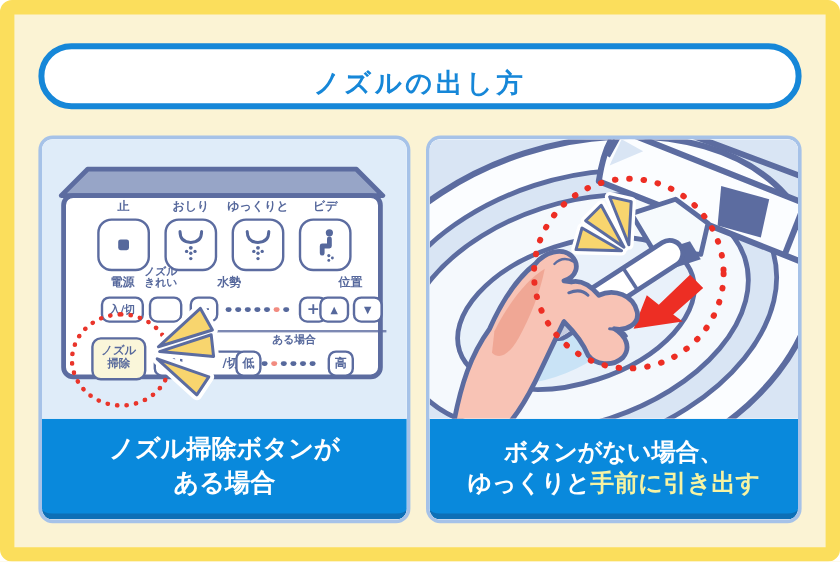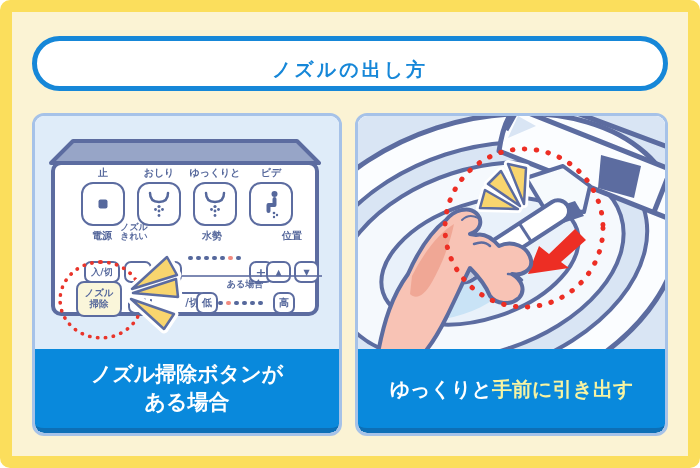--- a/index.html
+++ b/index.html
@@ -1,20 +1,20 @@
 <!DOCTYPE html>
 <html><head>
 <meta charset="utf-8">
 <style>
   body{margin:0;background:#ffffff;font-family:"DejaVu Sans","Liberation Sans",sans-serif;}
   .frame{position:relative;width:700px;height:468px;box-sizing:border-box;background:#FBF3D4;
     border:12px solid #FBDE5C;border-radius:10px;padding:24px 20px 0;overflow:hidden;}
   .banner{height:55px;border:5px solid #1687D8;background:#fff;border-radius:30px;
     display:flex;align-items:center;justify-content:center;box-sizing:border-box;}
-  .banner span{color:#1687D8;font-size:19px;font-weight:bold;letter-spacing:3px;margin-top:12px;}
+  .banner span{color:#1687D8;font-size:22px;font-weight:bold;letter-spacing:3px;margin-top:12px;}
   .panels{display:flex;gap:13px;margin-top:22px;}
   .panel{box-sizing:border-box;border:3px solid #A6C2E8;border-radius:12px;background:#fff;
     overflow:hidden;display:flex;flex-direction:column;}
   .panel.left{width:310px;}.panel.right{width:313px;}
   .art{position:relative;height:233px;overflow:hidden;}
   .art-left{background:#DFECF9;}
   .art-right{background:#F6FAFD;}
   .caption{height:84px;box-sizing:border-box;background:#0989DC;border-bottom:5px solid #0D6FB6;
     border-radius:0 0 9px 9px;display:flex;flex-direction:column;align-items:center;justify-content:center;
     color:#fff;font-weight:bold;text-align:center;}
@@ -24,21 +24,21 @@
   
   .remote-svg{position:absolute;left:0;top:0;}
   .remote-face{position:absolute;left:16px;top:45px;width:268px;height:155px;background:#fff;
     border:4px solid #5C6CA0;border-radius:10px;box-sizing:border-box;}
   .rlabel{position:absolute;color:#56689C;font-weight:bold;font-size:10px;white-space:nowrap;
     transform:translateX(-50%);text-align:center;line-height:1.05;}
   .rlabel.two{font-size:9px;}
   .rbtn{position:absolute;box-sizing:border-box;border:2.5px solid #5C6CA0;border-radius:7px;background:#fff;
     color:#56689C;font-weight:bold;display:flex;align-items:center;justify-content:center;}
   .rbtn.big{width:44px;height:44px;border-radius:12px;top:17px;}
-  .rbtn.small{height:22px;font-size:9px;top:96px;}
+  .rbtn.small{height:22px;font-size:9px;top:82px;}
   .rbtn.row3{top:127px;height:22px;font-size:10px;}
   .rbtn.nozzle-wash{left:21px;top:116px;width:46px;height:36px;background:#FAF6DA;font-size:9.5px;
     line-height:1.15;border-radius:8px;flex-direction:column;}
   .rbtn.sign{font-size:13px;}
   .rbtn.tri{font-size:8px;}
   .dots{position:absolute;display:flex;gap:3.5px;align-items:center;height:6px;}
   .dot{width:4.5px;height:4.5px;border-radius:50%;background:#56689C;}
   .dot.active{background:#F28B80;}
   .divider{position:absolute;left:101px;top:110px;width:166px;height:2px;background:#5C6CA0;opacity:.8;}
   .dotted-circle{position:absolute;left:23px;top:144px;width:78px;height:72px;border:4px dotted #E9352B;
@@ -107,21 +107,21 @@
                   <circle cx="16" cy="28" r="1.2"></circle>
                 </g>
             </svg>
           </div>
 
           <div class="rlabel" style="left:47px;top:66px">電源</div>
           <div class="rlabel two" style="left:79px;top:58px">
             <div>ノズル</div>
             <div>きれい</div>
           </div>
-          <div class="rlabel" style="left:157px;top:66px">水勢</div>
+          <div class="rlabel" style="left:136px;top:66px">水勢</div>
           <div class="rlabel" style="left:237px;top:66px">位置</div>
 
           <div class="rbtn small" style="left:29px;width:36px">入/切</div>
           <div class="rbtn small" style="left:69px;width:28px"></div>
           <div class="rbtn small sign" style="left:103px;width:24px">−</div>
           <div class="dots" style="left:133px;top:90px">
               <span class="dot"></span>
               <span class="dot"></span>
               <span class="dot"></span>
               <span class="dot"></span>
@@ -224,20 +224,21 @@
             </g>
             <g fill="#F8D56E" stroke="#5C6CA0" stroke-width="2.5" stroke-linejoin="round">
               <polygon points="166,88 150,48 168,52"></polygon>
               <polygon points="162,90 143,55 130,68"></polygon>
               <polygon points="160,93 127,74 122,92"></polygon>
             </g>
           </g>
         </svg>
       </div>
       <div class="caption">
+        <div class="cap-line">ボタンがない場合、</div>
         <div class="cap-line">
           <span>ゆっくりと</span><span class="yellow-text">手前に引き出す</span>
         </div>
       </div>
     </section>
 
   </div>
 </div>
 
 </body></html>

